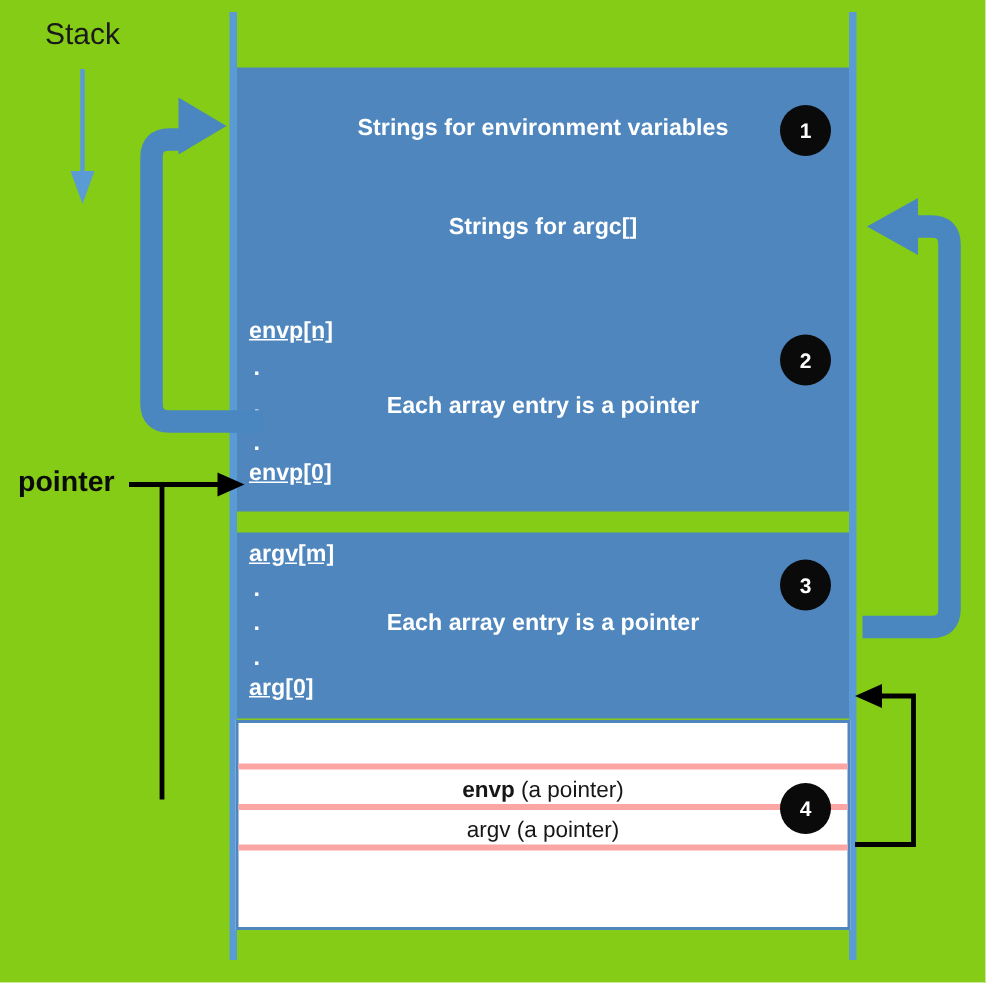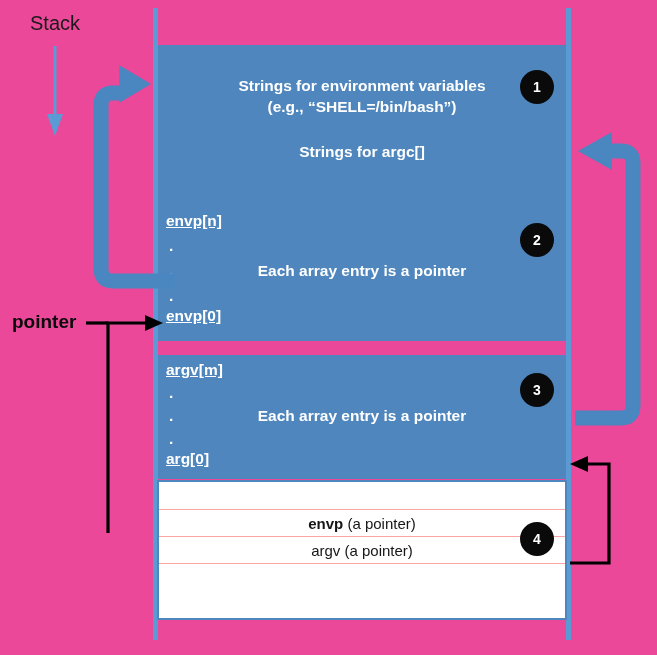--- a/index.html
+++ b/index.html
@@ -7,21 +7,21 @@
     padding: 0;
     background: #ffffff;
   }
   body {
     font-family: "Liberation Sans", sans-serif;
   }
   #canvas {
     position: relative;
     width: 657px;
     height: 655px;
-    background: #ec4899;
+    background: #84cc16;
     overflow: hidden;
   }
   .abs { position: absolute; }
 
   
   .rail {
     position: absolute;
     width: 5px;
     background: #5a9bd5;
   }
@@ -108,21 +108,21 @@
   .trow {
     position: relative;
     height: 27px;
     box-sizing: border-box;
     text-align: center;
     font-size: 15px;
     color: #161616;
     font-family: "Liberation Sans", sans-serif;
     line-height: 27px;
   }
-  .trow + .trow { border-top: 1px solid #fca5a5; }
+  .trow + .trow { border-top: 4px solid #fca5a5; }
   .trow b { font-weight: bold; }
   #row-spacer-top { height: 27px; }
   #row-spacer-bot { height: 27px; }
 
   
   .circle {
     position: absolute;
     width: 34px; height: 34px;
     border-radius: 50%;
     background: #0a0a0a;
@@ -165,21 +165,20 @@
 
   <div class="abs" id="stack-label">Stack</div>
 
   <svg class="abs" id="stack-arrow" width="34" height="95" viewBox="0 0 34 95">
     <line x1="17" y1="2" x2="17" y2="74" stroke="#5a9bd5" stroke-width="3"></line>
     <polygon points="17,92 9,70 25,70" fill="#5a9bd5"></polygon>
   </svg>
 
   <div class="block" id="block1">
     <div class="block-center-text" id="b1-line1">Strings for environment variables</div>
-    <div class="block-center-text" style="top:51px">(e.g., “SHELL=/bin/bash”)</div>
     <div class="block-center-text" id="b1-line2">Strings for argc[]</div>
   </div>
 
   <div class="block" id="block2">
     <div class="block-left-text" id="b2-top">envp[n]</div>
     <div class="dot" id="b2-d1">.</div>
     <div class="dot" id="b2-d2">.</div>
     <div class="dot" id="b2-d3">.</div>
     <div class="block-left-text" id="b2-bot">envp[0]</div>
     <div class="block-center-text" id="b2-center">Each array entry is a pointer</div>

